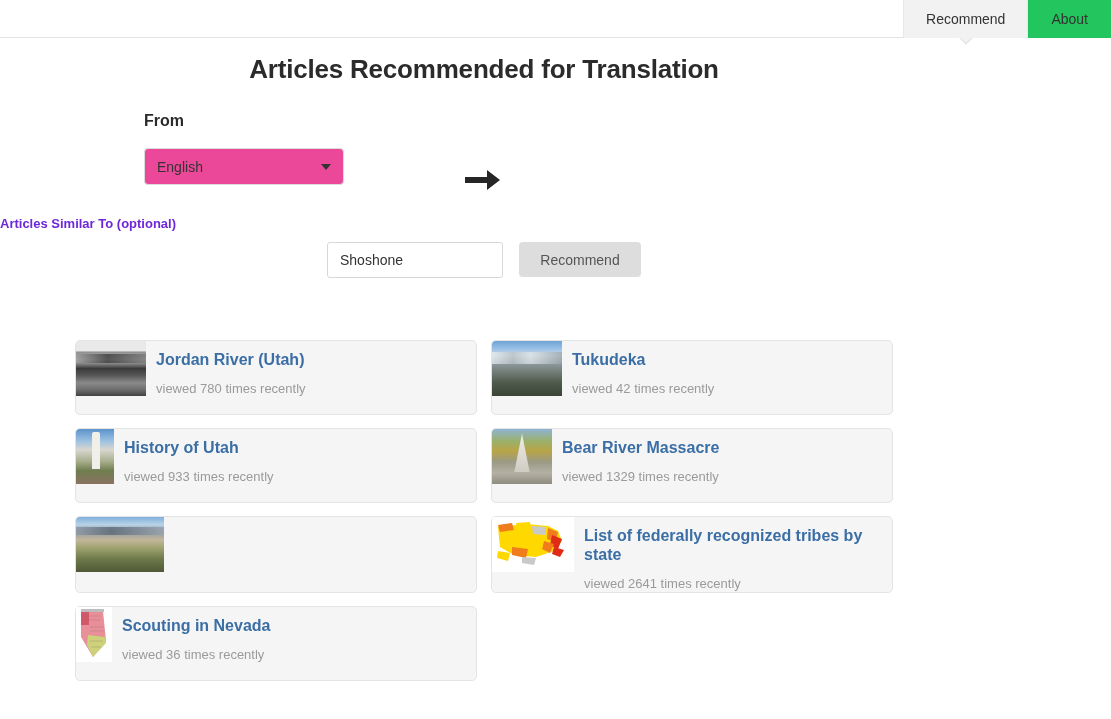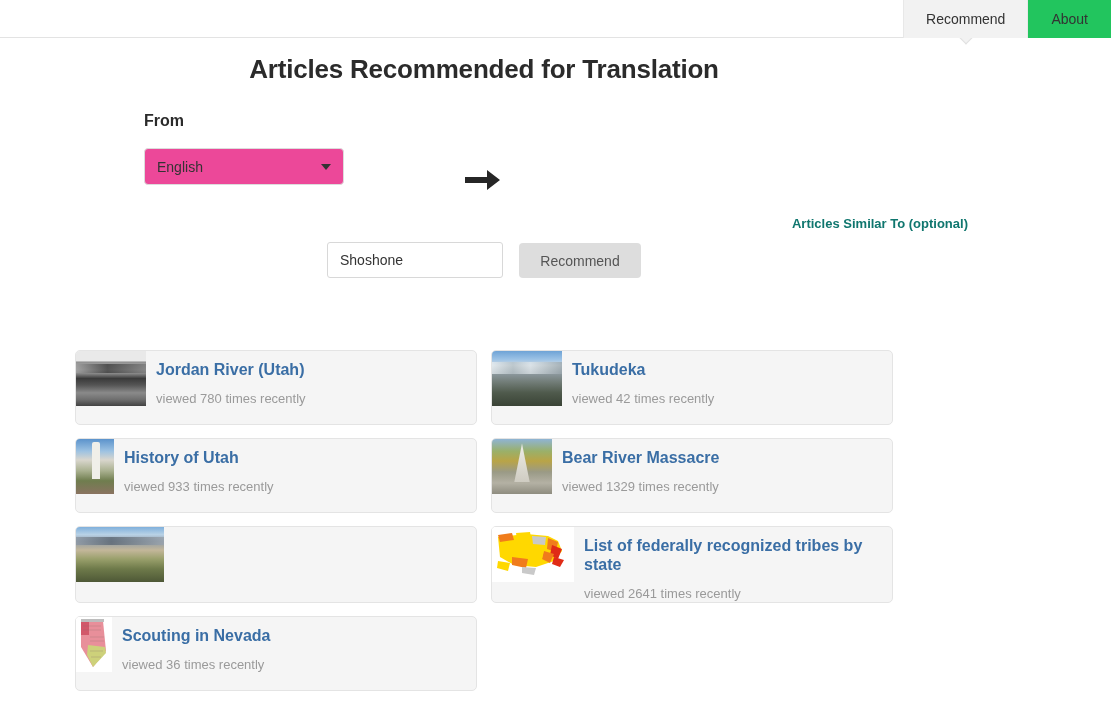--- a/index.html
+++ b/index.html
@@ -115,30 +115,30 @@
     width: 56px; height: 40px;
     display: flex; align-items: center; justify-content: center;
   }
 
   
   .similar-row {
     position: absolute;
     top: 216px; left: 0; width: 968px;
   }
   .similar-label {
-    text-align: right;
+    text-align: left;
     font-size: 13px;
-    color: #0f766e;
+    color: #6d28d9;
     font-weight: bold;
     margin-bottom: 11px;
   }
   .similar-controls {
     display: flex;
     justify-content: center;
-    align-items: flex-end;
+    align-items: flex-start;
     gap: 16px;
   }
   .similar-input {
     width: 176px; height: 36px;
     border: 1px solid #d8d8d8;
     border-radius: 3px;
     background: #ffffff;
     font-family: "Liberation Sans", sans-serif;
     font-size: 14px;
     color: #333333;
@@ -152,21 +152,21 @@
     border-radius: 4px;
     font-family: "Liberation Sans", sans-serif;
     font-size: 14px;
     color: #555555;
     cursor: pointer;
   }
 
   
   .results {
     position: absolute;
-    top: 350px; left: 75px;
+    top: 340px; left: 75px;
     width: 818px;
     display: grid;
     grid-template-columns: 402px 402px;
     column-gap: 14px;
     row-gap: 13px;
   }
   .card {
     background: #f5f5f5;
     border: 1px solid #e4e4e4;
     border-radius: 5px;

